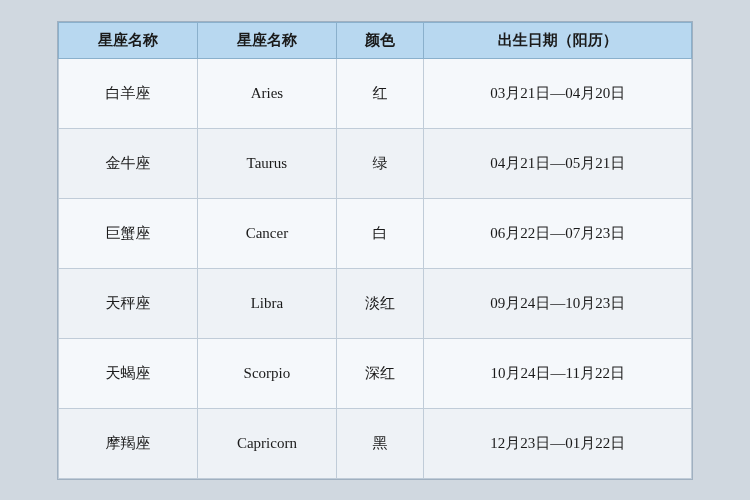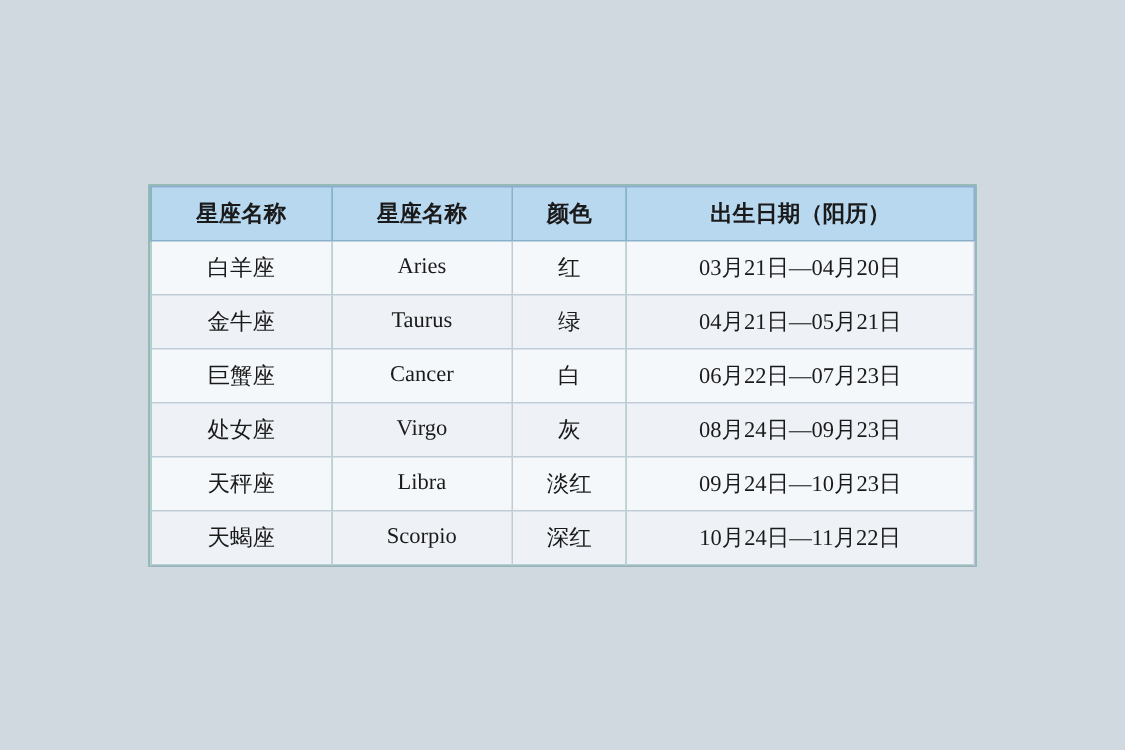--- a/index.html
+++ b/index.html
@@ -12,23 +12,23 @@
       width: 750px;
       height: 500px;
       background-color: #d0d8e0;
       display: flex;
       align-items: center;
       justify-content: center;
       font-family: "SimSun", "宋体", serif;
     }
 
     .table-container {
-      background-color: #22c55e;
+      background-color: #0369a1;
       border: 1px solid #a0b0c0;
-      width: 552px;
+      width: 636px;
     }
 
     table {
       width: 100%;
       border-collapse: collapse;
     }
 
     thead tr {
       background-color: #b8d8f0;
     }
@@ -45,21 +45,21 @@
     tbody tr {
       background-color: #f5f8fb;
     }
 
     tbody tr:nth-child(even) {
       background-color: #eef2f6;
     }
 
     tbody td {
       border: 1px solid #c0ccd8;
-      padding: 8px 10px;
+      padding: 25px 10px;
       text-align: center;
       font-size: 15px;
       color: #1a1a1a;
     }
 
     tbody td:first-child {
       font-weight: normal;
     }
 
     tbody td:nth-child(2) {
@@ -92,32 +92,32 @@
           <td>绿</td>
           <td>04月21日—05月21日</td>
         </tr>
         <tr>
           <td>巨蟹座</td>
           <td>Cancer</td>
           <td>白</td>
           <td>06月22日—07月23日</td>
         </tr>
         <tr>
-          <td>处女座</td>
-          <td>Virgo</td>
-          <td>灰</td>
-          <td>08月24日—09月23日</td>
-        </tr>
-        <tr>
           <td>天秤座</td>
           <td>Libra</td>
           <td>淡红</td>
           <td>09月24日—10月23日</td>
         </tr>
         <tr>
           <td>天蝎座</td>
           <td>Scorpio</td>
           <td>深红</td>
           <td>10月24日—11月22日</td>
         </tr>
+        <tr>
+          <td>摩羯座</td>
+          <td>Capricorn</td>
+          <td>黑</td>
+          <td>12月23日—01月22日</td>
+        </tr>
       </tbody>
   </table>
 </div>
 
 </body></html>

